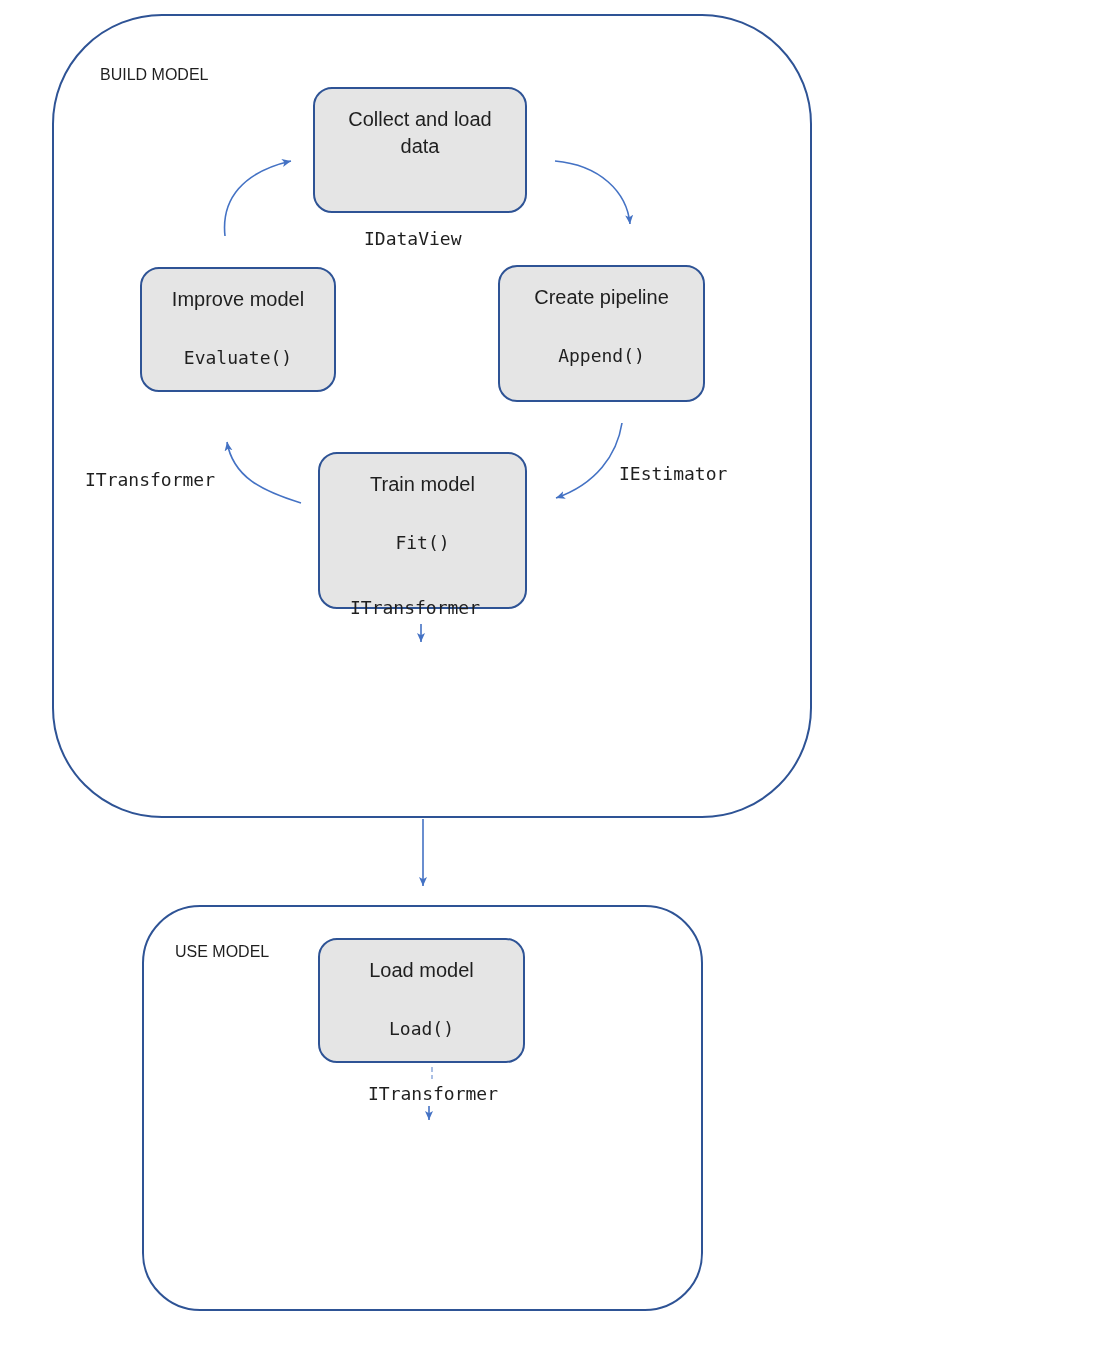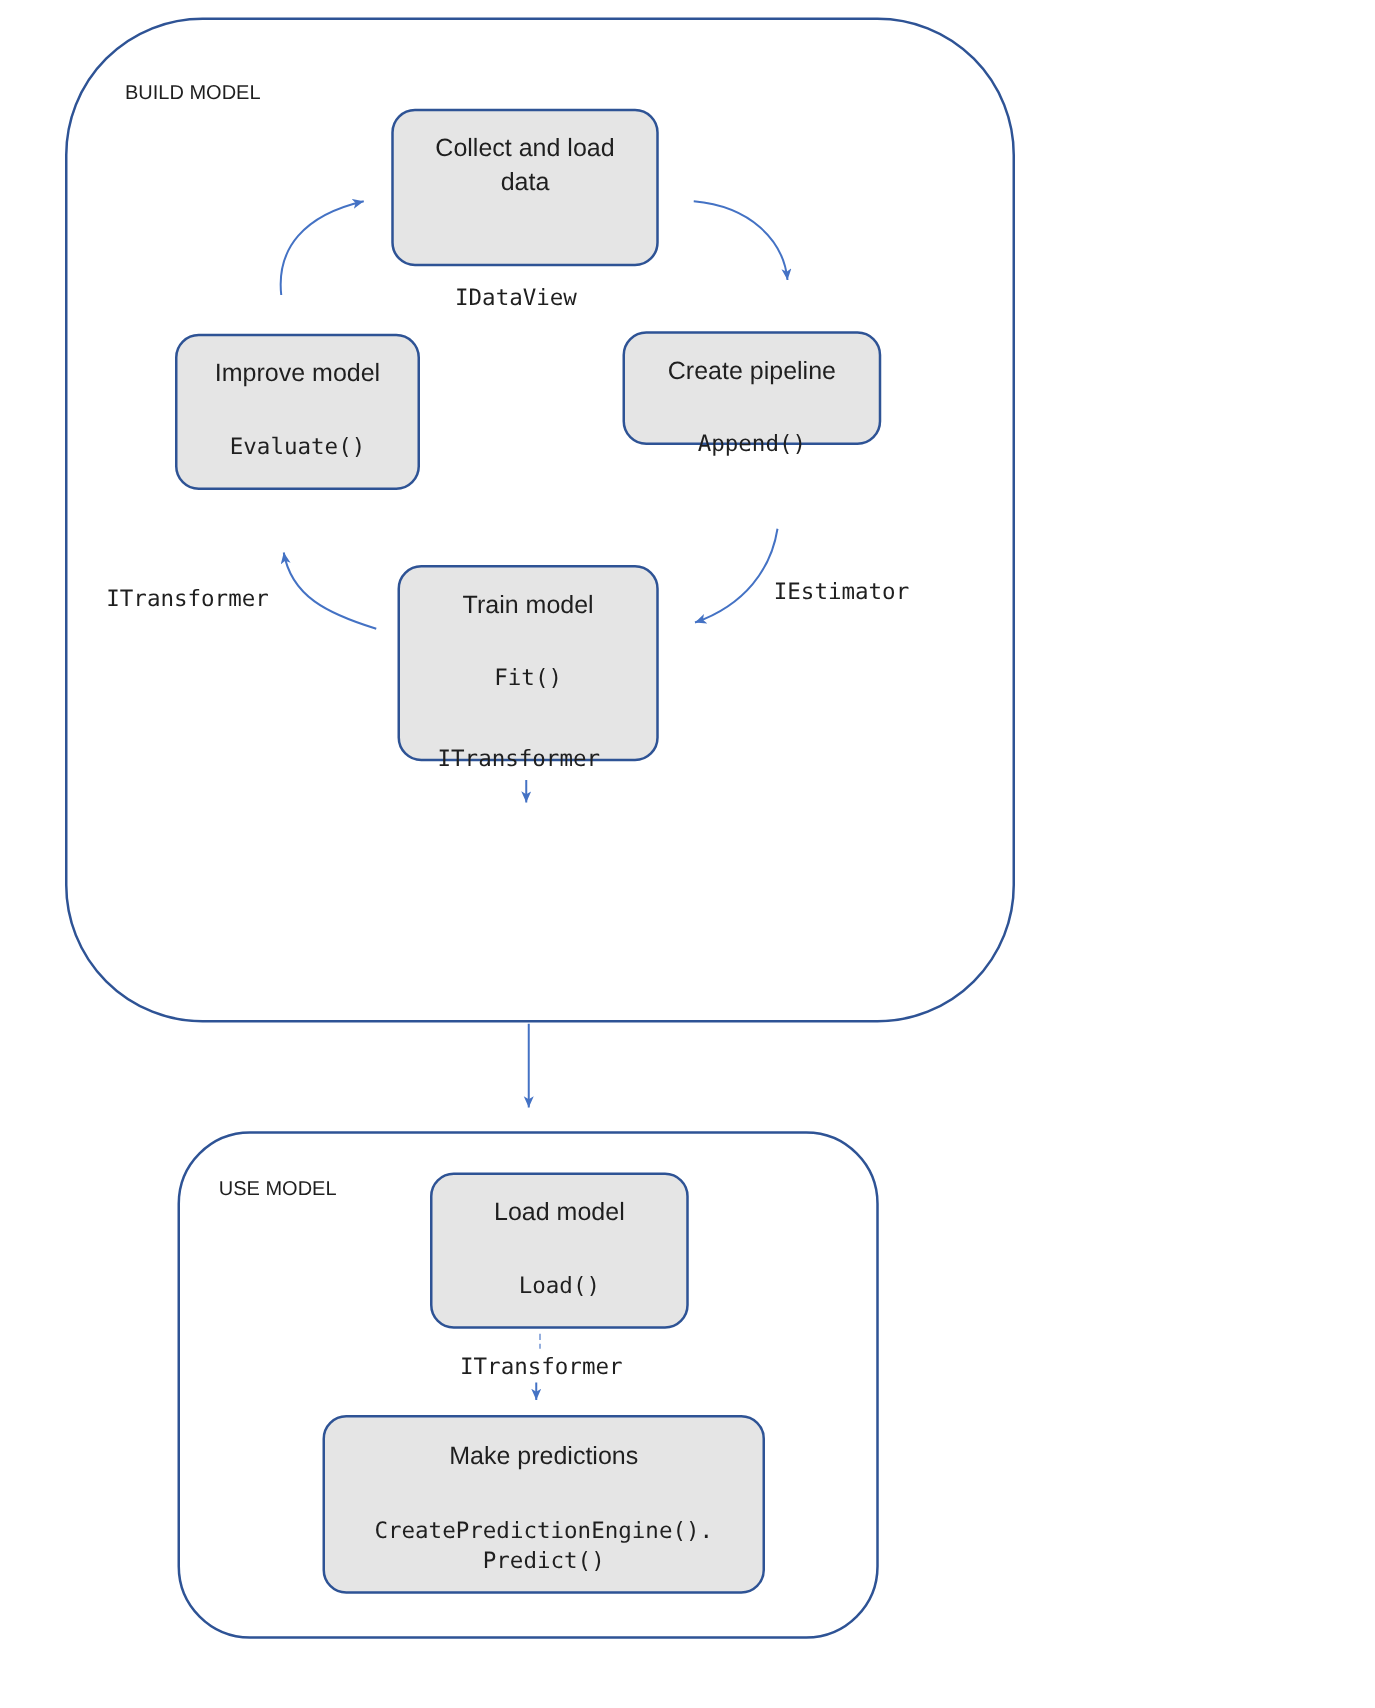--- a/index.html
+++ b/index.html
@@ -67,24 +67,24 @@
     font-family: "DejaVu Sans Mono", monospace;
     font-size: 18px;
     line-height: 24px;
     color: var(--color-text, #1f1f1f);
     white-space: pre;
   }
   .node-code.tight { margin-top: 34px; }
 
   #node-collect { left: 313px; top: 87px;  width: 214px; height: 126px; }
   #node-improve { left: 140px; top: 267px; width: 196px; height: 125px; }
-  #node-create  { left: 498px; top: 265px; width: 207px; height: 91px; }
+  #node-create  { left: 498px; top: 265px; width: 207px; height: 137px; }
   #node-train   { left: 318px; top: 452px; width: 209px; height: 157px; }
   #node-save    { left: 323px; top: 660px; width: 209px; height: 123px; }
-  #node-load    { left: 344px; top: 938px; width: 207px; height: 125px; }
+  #node-load    { left: 318px; top: 938px; width: 207px; height: 125px; }
   #node-predict { left: 258px; top: 1132px; width: 354px; height: 143px; padding-top: 18px; }
 
   .mono-label {
     position: absolute;
     font-family: "DejaVu Sans Mono", monospace;
     font-size: 18px;
     line-height: 20px;
     color: var(--color-text, #1f1f1f);
     white-space: nowrap;
   }
@@ -160,24 +160,20 @@
     <span class="node-title">Train model</span>
     <span class="node-code">Fit()</span>
   </div>
 
 
   <div class="node" id="node-load">
     <span class="node-title">Load model</span>
     <span class="node-code">Load()</span>
   </div>
 
-  <div class="node" id="node-predict">
-    <span class="node-title">Make predictions</span>
-    <span class="node-code tight"><span>CreatePredictionEngine().</span><br><span>Predict()</span></span>
-  </div>
 
   <div class="mono-label" id="label-idataview">IDataView</div>
   <div class="mono-label" id="label-iestimator">IEstimator</div>
   <div class="mono-label" id="label-itransformer-fb">ITransformer</div>
   <div class="mono-label" id="label-itransformer-mid">ITransformer</div>
   <div class="mono-label" id="label-itransformer-use">ITransformer</div>
 
 </div>
 
 </body></html>

